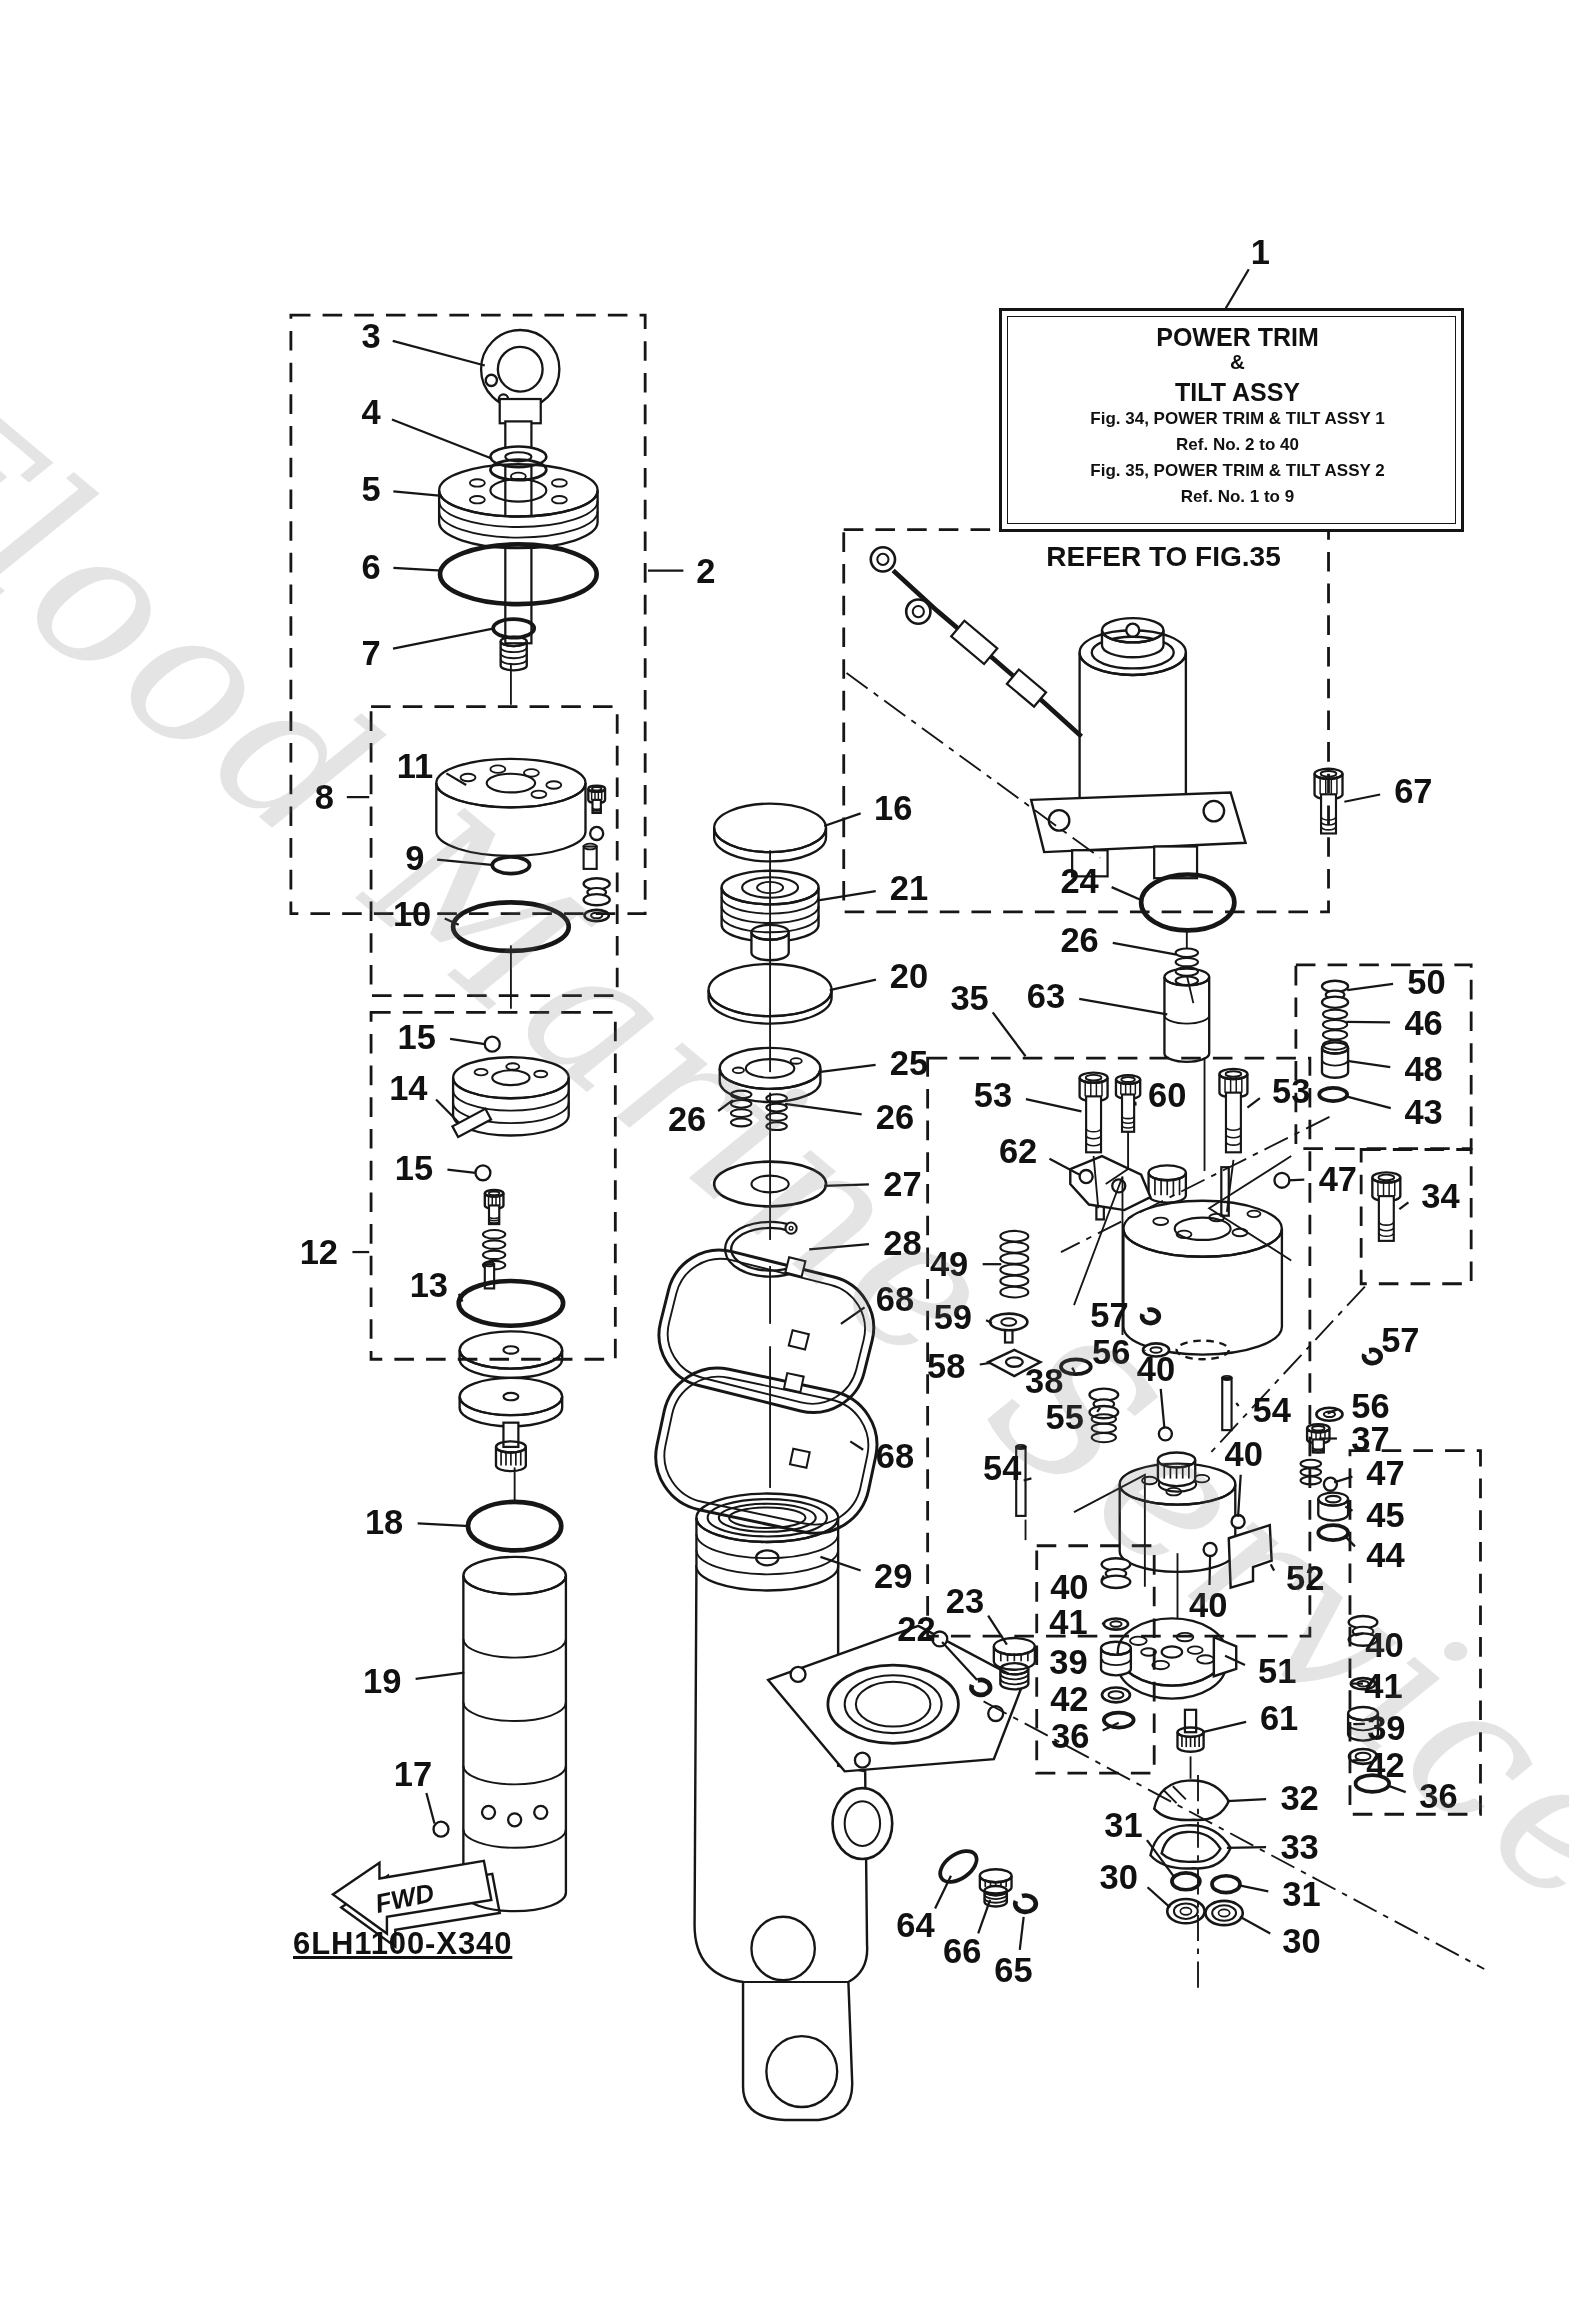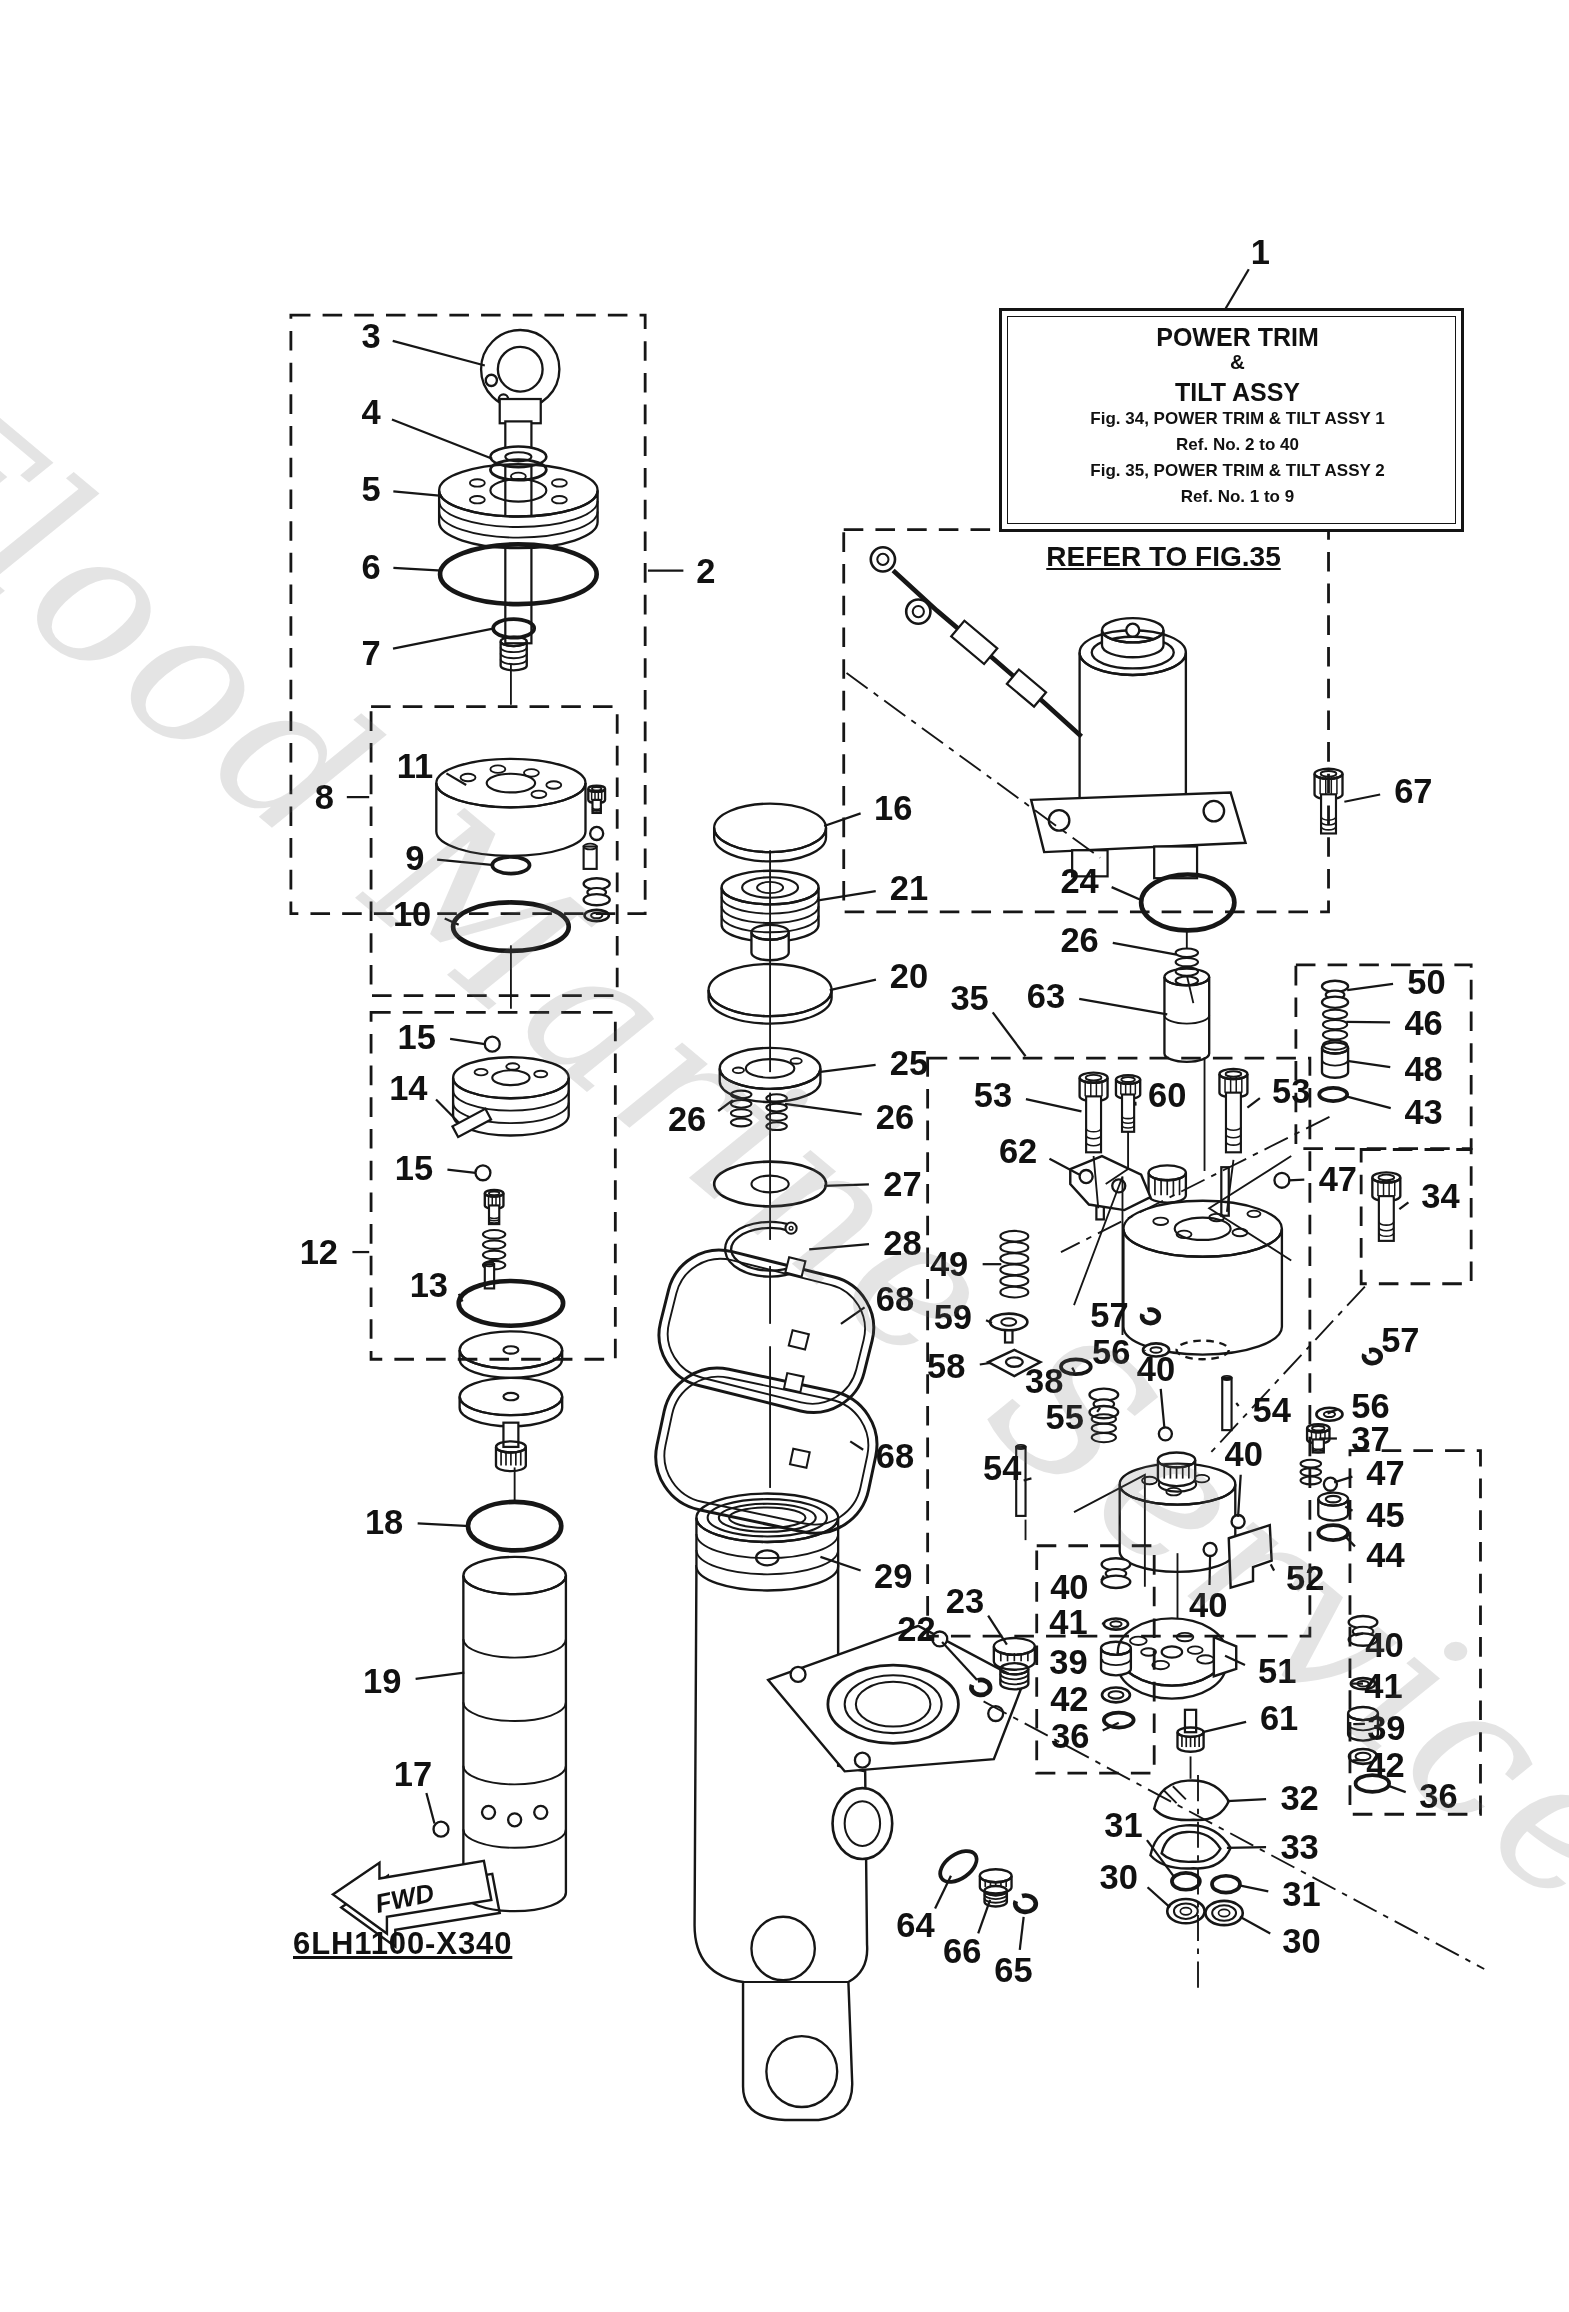--- a/index.html
+++ b/index.html
@@ -12,21 +12,21 @@
      transform-origin:0 0;z-index:6;pointer-events:none;letter-spacing:7.5px;}
   .title-box{position:absolute;left:999px;top:308px;width:459px;height:218px;
      border:3.7px solid #141414;background:#fff;z-index:4;}
   .title-inner{position:absolute;left:4.7px;top:4.7px;right:4.7px;bottom:4.7px;
      border:1.9px solid #141414;text-align:center;color:#111;padding-left:12px;}
   .tb-t1{font-size:25px;font-weight:bold;margin-top:7.5px;line-height:27px;}
   .tb-t2{font-size:20.5px;font-weight:bold;line-height:22.4px;}
   .tb-f{font-size:17px;font-weight:bold;line-height:26px;}
   .tb-f:first-of-type{margin-top:5.6px;}
   .refer-label{position:absolute;left:991px;top:541px;width:345px;text-align:center;
-     font-size:28px;font-weight:bold;color:#111;z-index:4;letter-spacing:0px;text-decoration:underline;}
+     font-size:28px;font-weight:bold;color:#111;z-index:4;letter-spacing:0px;}
   .code-label{position:absolute;left:293px;top:1926px;font-size:31px;font-weight:600;
      color:#111;letter-spacing:0.9px;z-index:4;text-decoration:underline;}
 </style>
 </head>
 <body>
 
 <div class="page">
 
   <svg id="diagram" width="1570" height="2313" viewBox="0 0 1684 2481">
       <g>

